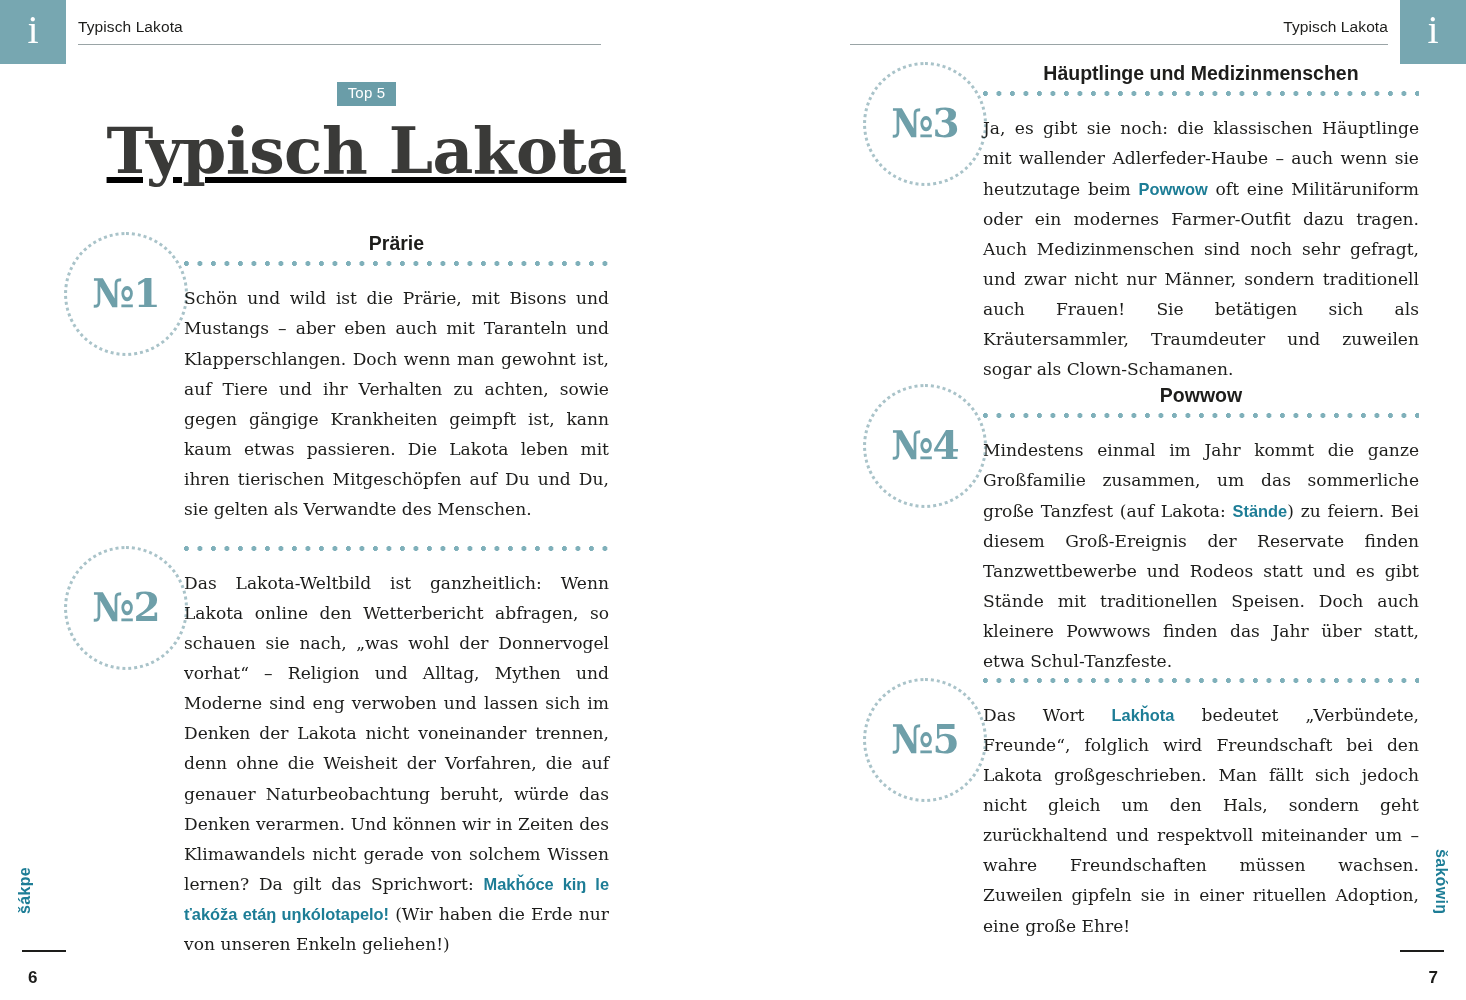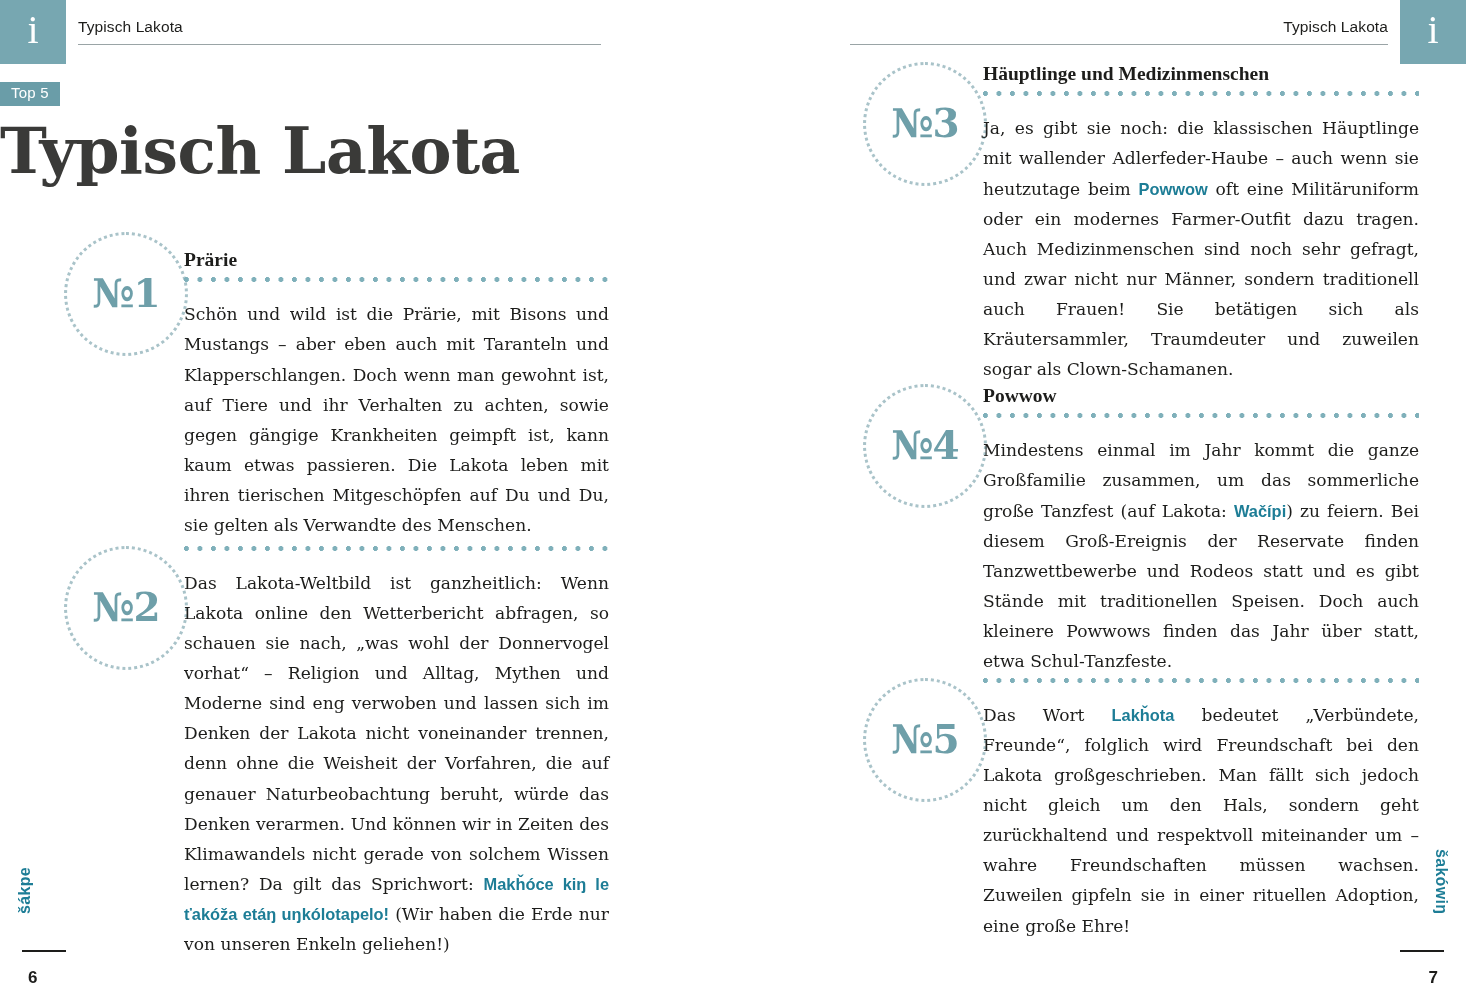--- a/index.html
+++ b/index.html
@@ -72,21 +72,22 @@
   }
   .runrule.left  { left: 78px;  width: 523px; }
   .runrule.right { right: 78px; width: 538px; }
 
   
   .title-block {
     position: absolute;
     top: 82px;
     left: 0;
     width: 100%;
-    text-align: left;
+    text-align: center;
+    text-decoration: underline;
   }
   .top5-badge {
     display: inline-block;
     background: #6a9da8;
     color: #ffffff;
     font-size: 15px;
     padding: 3px 11px 4px 11px;
     line-height: 1.1;
     letter-spacing: .2px;
   }
@@ -126,25 +127,25 @@
     line-height: 1;
     position: relative;
     top: -1px;
   }
 
   .sec-body {
     position: absolute;
     top: 0;
   }
   .sec-head {
-    font-family: Liberation Serif, serif;
+    font-family: Liberation Sans, sans-serif;
     font-weight: 700;
     font-size: 19.5px;
     color: #1d1d1b;
-    text-align: left;
+    text-align: center;
     line-height: 1.2;
     padding-bottom: 6px;
   }
   .dotrule {
     height: 5px;
     background-image: radial-gradient(circle at 2.5px 2.5px, #7fb0ba 2.3px, rgba(0,0,0,0) 2.6px);
     background-size: 13.5px 5px;
     background-repeat: repeat-x;
     margin-bottom: 17px;
   }
@@ -232,21 +233,21 @@
 
     <div class="title-block">
       <div class="top5-badge">Top 5</div>
       <div class="big-title">Typisch Lakota</div>
     </div>
 
     <div class="section" style="left:64px; top:232px; width:545px;">
       <div class="badge">
         <span class="num">№1</span>
       </div>
-      <div class="sec-body" style="left:120px; width:425px;margin-top:16px;">
+      <div class="sec-body" style="left:120px; width:425px;">
         <div class="sec-head">Prärie</div>
         <div class="dotrule"></div>
         <div class="sec-text">Schön und wild ist die Prärie, mit Bisons und Mustangs – aber eben auch mit Taranteln und Klapperschlangen. Doch wenn man gewohnt ist, auf Tiere und ihr Verhalten zu achten, sowie gegen gängige Krankheiten geimpft ist, kann kaum etwas passieren. Die Lakota leben mit ihren tierischen Mitgeschöpfen auf Du und Du, sie gelten als Verwandte des Menschen.</div>
       </div>
     </div>
 
     <div class="section" style="left:64px; top:546px; width:545px;">
       <div class="badge">
         <span class="num">№2</span>
       </div>
@@ -281,21 +282,21 @@
       </div>
     </div>
 
     <div class="section" style="left:130px; top:384px; width:556px;">
       <div class="badge">
         <span class="num">№4</span>
       </div>
       <div class="sec-body" style="left:120px; width:436px;">
         <div class="sec-head">Powwow</div>
         <div class="dotrule"></div>
-        <div class="sec-text">Mindestens einmal im Jahr kommt die ganze Großfamilie zusammen, um das sommerliche große Tanzfest (auf Lakota: <span class="lakota">Wačípi</span>) zu feiern. Bei diesem Groß-Ereignis der Reservate finden Tanzwettbewerbe und Rodeos statt und es gibt Stände mit traditionellen Speisen. Doch auch kleinere Powwows finden das Jahr über statt, etwa Schul-Tanzfeste.</div>
+        <div class="sec-text">Mindestens einmal im Jahr kommt die ganze Großfamilie zusammen, um das sommerliche große Tanzfest (auf Lakota: <span class="lakota">Stände</span>) zu feiern. Bei diesem Groß-Ereignis der Reservate finden Tanzwettbewerbe und Rodeos statt und es gibt Stände mit traditionellen Speisen. Doch auch kleinere Powwows finden das Jahr über statt, etwa Schul-Tanzfeste.</div>
       </div>
     </div>
 
     <div class="section" style="left:130px; top:678px; width:556px;">
       <div class="badge">
         <span class="num">№5</span>
       </div>
       <div class="sec-body" style="left:120px; width:436px;">
         <div class="dotrule"></div>
         <div class="sec-text">Das Wort <span class="lakota">Lakȟota</span> bedeutet „Verbündete, Freunde“, folglich wird Freundschaft bei den Lakota großgeschrieben. Man fällt sich jedoch nicht gleich um den Hals, sondern geht zurückhaltend und respektvoll miteinander um – wahre Freundschaften müssen wachsen. Zuweilen gipfeln sie in einer rituellen Adoption, eine große Ehre!</div>

